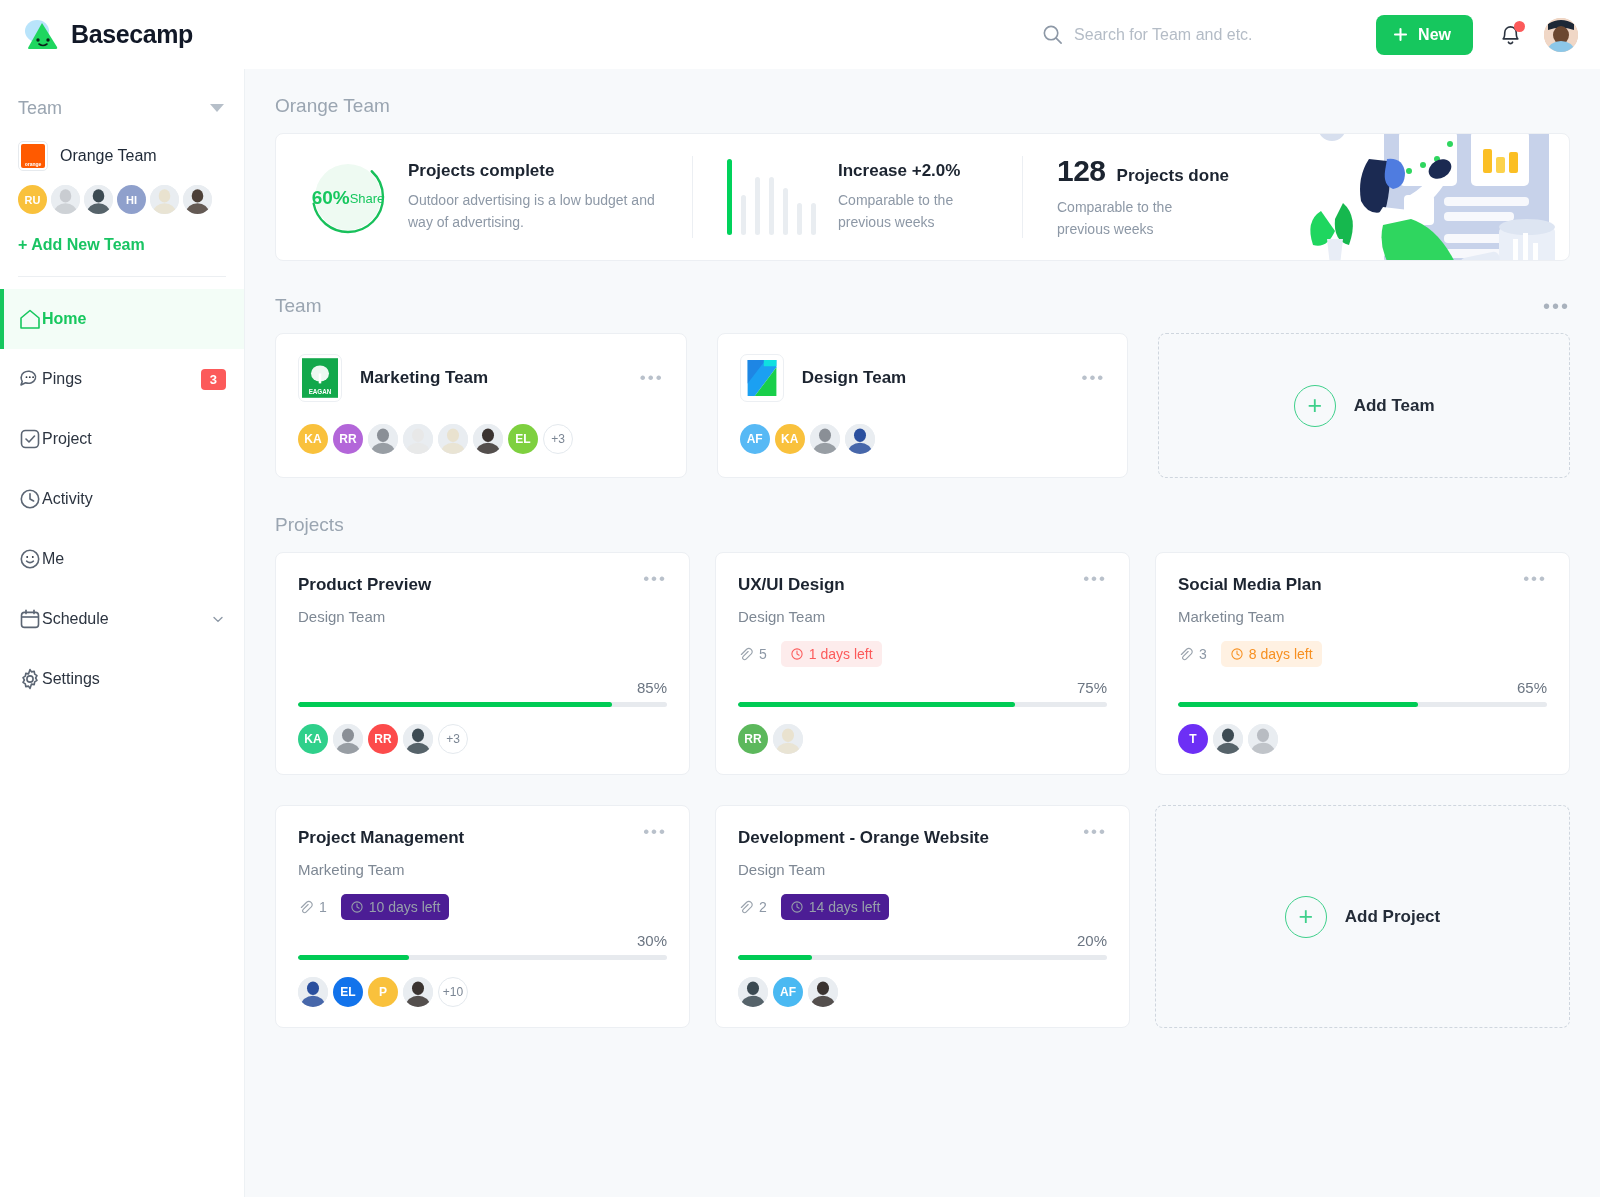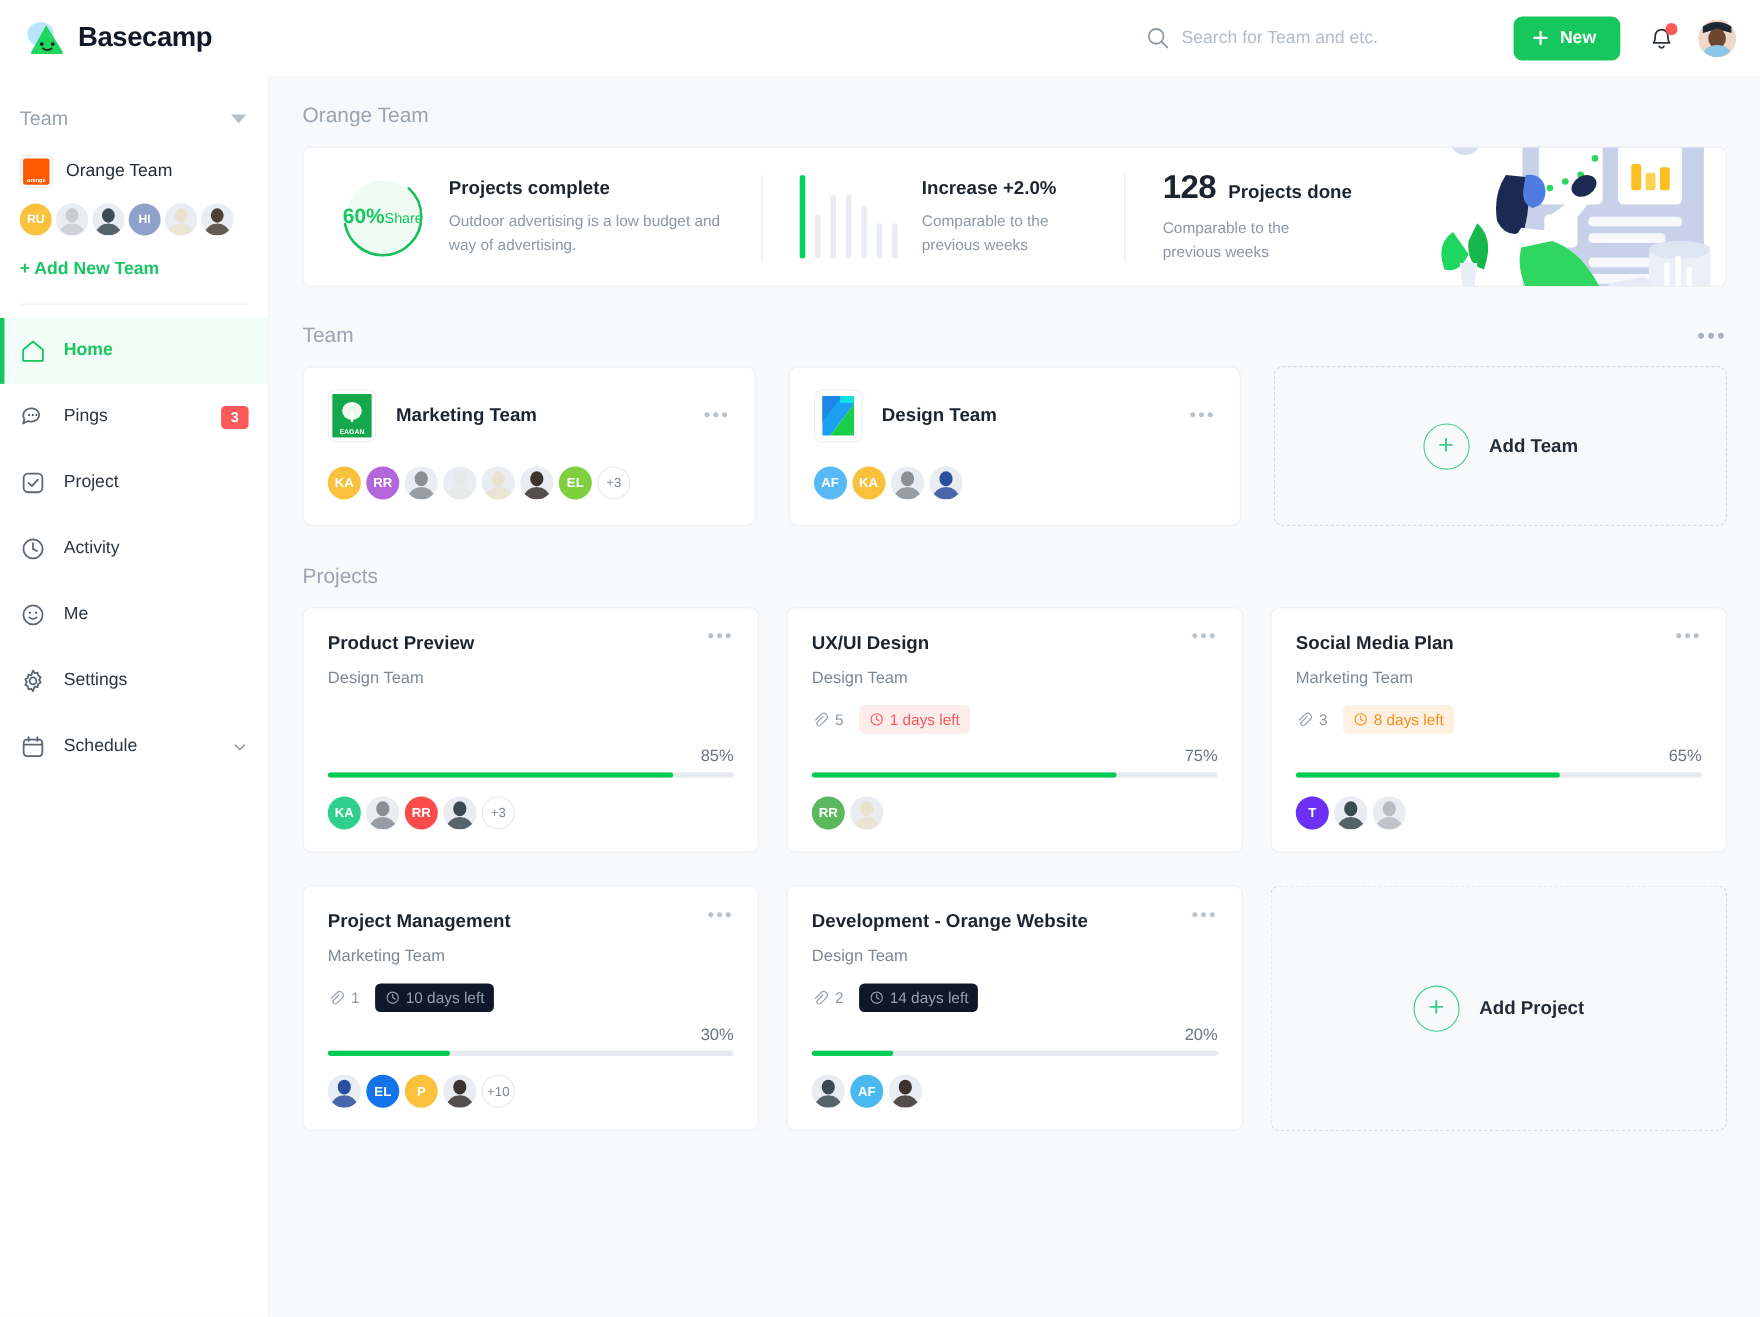--- a/index.html
+++ b/index.html
@@ -64,21 +64,21 @@
   .team-logo-inner span { font-size: 5px; color: #fff; font-weight: bold; line-height: 8px; }
   .team-name { font-size: 16px; color: #1f2937; font-weight: 500; }
   .side-avatars { display: flex; padding: 14px 18px 0 18px; gap: 4px; }
   .sv { width: 29px; height: 29px; border-radius: 50%; display:flex;align-items:center;justify-content:center;
         font-size: 11px; color:#fff; font-weight: bold; overflow:hidden; position:relative; flex:0 0 29px; }
   .add-team-link { color: #19c463; font-weight: bold; font-size: 16px; padding: 22px 18px 0 18px; cursor: pointer; }
   .side-divider { margin: 22px 18px 0 18px; border-top: 1px solid #eceff2; }
 
   .nav { margin-top: 12px; }
   .nav-item {
-    height: 60px; display: flex; align-items: center; gap: 16px; padding: 0 18px;
+    height: 60px; display: flex; align-items: center; padding: 0 18px;
     color: #2c3440; font-size: 16px; cursor: pointer; position: relative;
   }
   .nav-item.active { background: #f3fdf7; color: #16c75e; font-weight: bold; }
   .nav-item.active::before { content:""; position:absolute; left:0; top:0; bottom:0; width:4px; background:#16c75e; }
   .nav-ico { width: 24px; height: 24px; flex: 0 0 24px; display:flex;align-items:center;justify-content:center; }
   .nav-badge {
     margin-left: auto; background: #fc5a5a; color: #fff; border-radius: 4px;
     font-size: 13px; font-weight: bold; padding: 3px 9px;
   }
   .nav-chev { margin-left: auto; }
@@ -136,21 +136,21 @@
   .proj-grid { display: grid; grid-template-columns: repeat(3, 1fr); gap: 30px 25px; }
   .proj-card { background:#fff; border:1px solid #eceff3; border-radius: 8px; padding: 22px 22px 20px 22px; height: 223px; display:flex; flex-direction:column;}
   .proj-top { display:flex; align-items:flex-start; }
   .proj-name { font-size: 17px; font-weight: bold; color: #1c2430; }
   .proj-team { font-size: 15px; color: #7e8894; margin-top: 13px; }
   .proj-meta { display: flex; align-items: center; gap: 14px; margin-top: 16px; }
   .clip { display: flex; align-items: center; gap: 6px; font-size: 14px; color: #8d98a6; }
   .due { display: flex; align-items: center; gap: 5px; font-size: 14px; border-radius: 5px; padding: 5px 9px; font-weight: 500; }
   .due.orange { background: #fff1e2; color: #f79021; }
   .due.red { background: #fdecec; color: #fc5a5a; }
-  .due.gray { background: #0f172a; color: #97a0ab; }
+  .due.gray { background: #4c1d95; color: #97a0ab; }
   .prog-wrap { margin-top: auto; }
   .prog-pct { font-size: 15px; color: #6b7582; text-align: right; margin-bottom: 6px; }
   .prog-track { height: 5px; border-radius: 4px; background: #e7eaee; overflow: hidden; }
   .prog-fill { height: 100%; border-radius: 4px; background: #00cb55; }
   .proj-avatars { display: flex; gap: 5px; margin-top: 17px; }
 
   svg { display: block; }
 </style>
 </head>
 <body>
@@ -308,45 +308,45 @@
           <div class="nav-item">
             <span class="nav-ico">
               <svg width="24" height="24" viewBox="0 0 24 24" fill="none" stroke="#5b6573" stroke-width="1.6">
                 <circle cx="12" cy="12" r="8.7"></circle>
                 <circle cx="9.2" cy="10" r=".95" fill="currentColor" stroke="none"></circle>
                 <circle cx="14.8" cy="10" r=".95" fill="currentColor" stroke="none"></circle>
                 <path d="M8.6 14.2 Q12 17 15.4 14.2" stroke-linecap="round"></path>
               </svg>
             </span>
             <span>Me</span>
-          </div>
-          <div class="nav-item">
-            <span class="nav-ico">
-              <svg width="24" height="24" viewBox="0 0 24 24" fill="none" stroke="#5b6573" stroke-width="1.6">
-                <circle cx="12" cy="12" r="3.1"></circle>
-                <path d="M12 2.6l1.5 2.3 2.7-.5.5 2.7 2.3 1.5-1.4 2.4 1.4 2.4-2.3 1.5-.5 2.7-2.7-.5L12 21.4l-1.5-2.3-2.7.5-.5-2.7-2.3-1.5L6.4 13 5 10.6l2.3-1.5.5-2.7 2.7.5z" stroke-linejoin="round"></path>
-              </svg>
-            </span>
-            <span>Settings</span>
           </div>
           <div class="nav-item">
             <span class="nav-ico">
               <svg width="24" height="24" viewBox="0 0 24 24" fill="none" stroke="#5b6573" stroke-width="1.6">
                 <rect x="3.5" y="5.4" width="17" height="15" rx="3"></rect>
                 <line x1="3.5" y1="10" x2="20.5" y2="10"></line>
                 <line x1="8" y1="3.2" x2="8" y2="6.6" stroke-linecap="round"></line>
                 <line x1="16" y1="3.2" x2="16" y2="6.6" stroke-linecap="round"></line>
               </svg>
             </span>
             <span>Schedule</span>
             <span class="nav-chev">
               <svg width="16" height="16" viewBox="0 0 20 20" fill="none" stroke="#8d98a6" stroke-width="1.7" stroke-linecap="round">
                 <polyline points="5,8 10,13 15,8"></polyline>
               </svg>
             </span>
+          </div>
+          <div class="nav-item">
+            <span class="nav-ico">
+              <svg width="24" height="24" viewBox="0 0 24 24" fill="none" stroke="#5b6573" stroke-width="1.6">
+                <circle cx="12" cy="12" r="3.1"></circle>
+                <path d="M12 2.6l1.5 2.3 2.7-.5.5 2.7 2.3 1.5-1.4 2.4 1.4 2.4-2.3 1.5-.5 2.7-2.7-.5L12 21.4l-1.5-2.3-2.7.5-.5-2.7-2.3-1.5L6.4 13 5 10.6l2.3-1.5.5-2.7 2.7.5z" stroke-linejoin="round"></path>
+              </svg>
+            </span>
+            <span>Settings</span>
           </div>
         </div>
     </div>
 
     <div class="main">
 
       <div class="section-label">Orange Team</div>
 
       <div class="stats-card">
 

